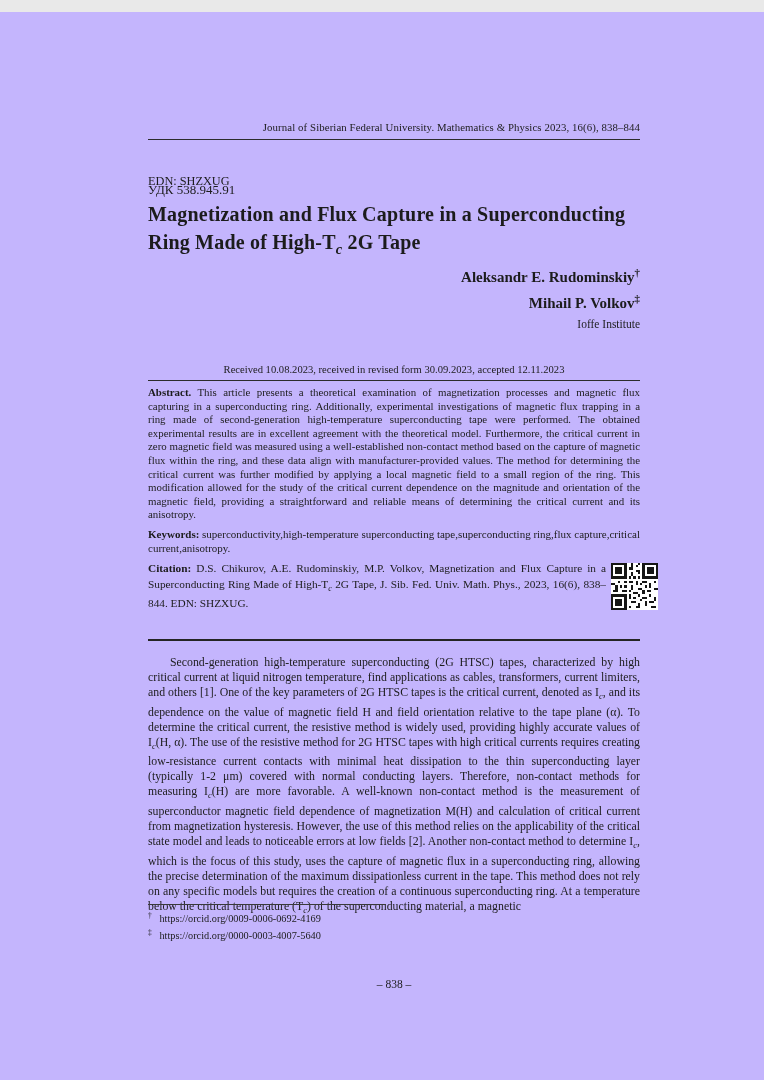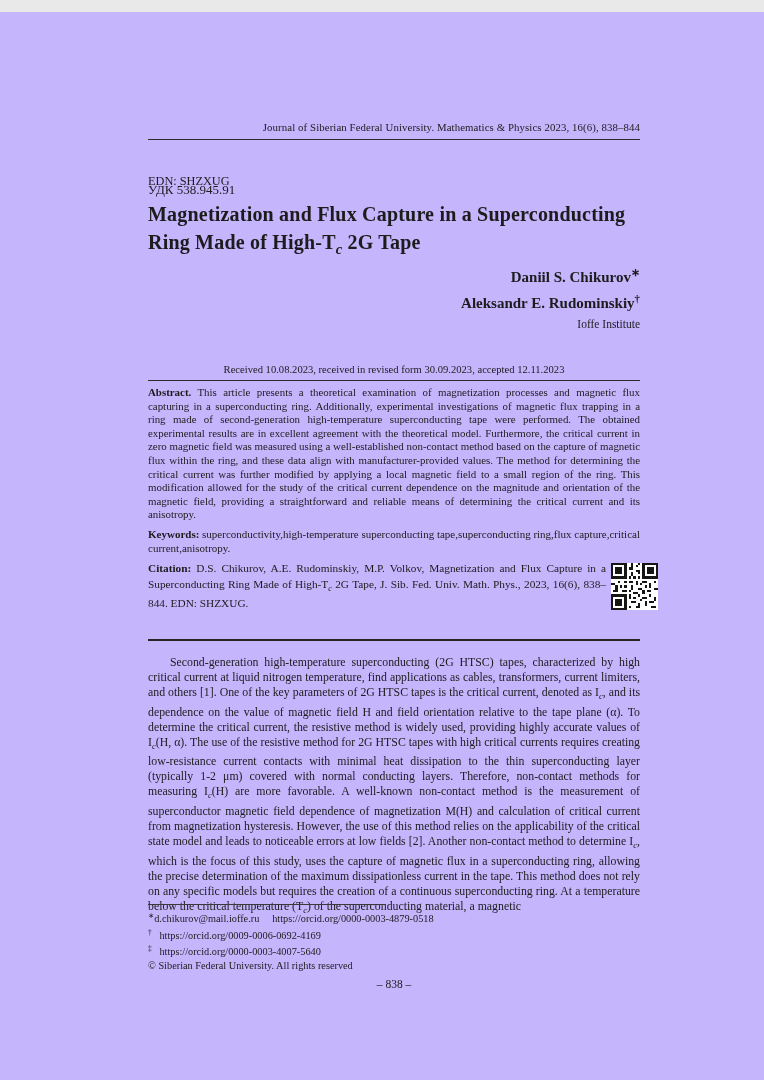--- a/index.html
+++ b/index.html
@@ -46,22 +46,22 @@
 
     <div class="abs edn">EDN: SHZXUG</div>
     <div class="abs udk">УДК 538.945.91</div>
 
     <div class="abs paper-title">
       <div>Magnetization and Flux Capture in a Superconducting</div>
       <div>Ring Made of High-T<sub>c</sub> 2G Tape</div>
     </div>
 
     <div class="abs authors">
-      <div>Daniil S. Chikurov<sup>∗</sup></div>
       <div>Aleksandr E. Rudominskiy<sup>†</sup></div>
+      <div>Mihail P. Volkov<sup>‡</sup></div>
     </div>
 
     <div class="abs affiliation">
       <div>Ioffe Institute</div>
     </div>
 
     <div class="abs received">Received 10.08.2023, received in revised form 30.09.2023, accepted 12.11.2023</div>
     <div class="abs rule-2"></div>
 
     <div class="abs abstract"><b>Abstract.</b><span> This article presents a theoretical examination of magnetization processes and magnetic flux capturing in a superconducting ring. Additionally, experimental investigations of magnetic flux trapping in a ring made of second-generation high-temperature superconducting tape were performed. The obtained experimental results are in excellent agreement with the theoretical model. Furthermore, the critical current in zero magnetic field was measured using a well-established non-contact method based on the capture of magnetic flux within the ring, and these data align with manufacturer-provided values. The method for determining the critical current was further modified by applying a local magnetic field to a small region of the ring. This modification allowed for the study of the critical current dependence on the magnitude and orientation of the magnetic field, providing a straightforward and reliable means of determining the critical current and its anisotropy.</span></div>
@@ -130,22 +130,20 @@
         </g>
       </svg>
     </div>
 
     <div class="abs rule-3"></div>
 
     <p class="abs body-text">Second-generation high-temperature superconducting (2G HTSC) tapes, characterized by high critical current at liquid nitrogen temperature, find applications as cables, transformers, current limiters, and others [1]. One of the key parameters of 2G HTSC tapes is the critical current, denoted as I<sub>c</sub>, and its dependence on the value of magnetic field H and field orientation relative to the tape plane (α). To determine the critical current, the resistive method is widely used, providing highly accurate values of I<sub>c</sub>(H, α). The use of the resistive method for 2G HTSC tapes with high critical currents requires creating low-resistance current contacts with minimal heat dissipation to the thin superconducting layer (typically 1-2 μm) covered with normal conducting layers. Therefore, non-contact methods for measuring I<sub>c</sub>(H) are more favorable. A well-known non-contact method is the measurement of superconductor magnetic field dependence of magnetization M(H) and calculation of critical current from magnetization hysteresis. However, the use of this method relies on the applicability of the critical state model and leads to noticeable errors at low fields [2]. Another non-contact method to determine I<sub>c</sub>, which is the focus of this study, uses the capture of magnetic flux in a superconducting ring, allowing the precise determination of the maximum dissipationless current in the tape. This method does not rely on any specific models but requires the creation of a continuous superconducting ring. At a temperature below the critical temperature (T<sub>c</sub>) of the superconducting material, a magnetic</p>
 
     <div class="abs footnote-rule"></div>
     <div class="abs footnotes">
-      <div><sup>∗</sup>d.chikurov@mail.ioffe.ru&nbsp;&nbsp;&nbsp;&nbsp;&nbsp;https://orcid.org/0000-0003-4879-0518</div>
       <div><sup>†</sup>&nbsp;&nbsp;&nbsp;https://orcid.org/0009-0006-0692-4169</div>
       <div><sup>‡</sup>&nbsp;&nbsp;&nbsp;https://orcid.org/0000-0003-4007-5640</div>
-      <div>© Siberian Federal University. All rights reserved</div>
     </div>
 
     <div class="abs page-number">– 838 –</div>
 
   </div>
 </div>
 
 </body></html>

